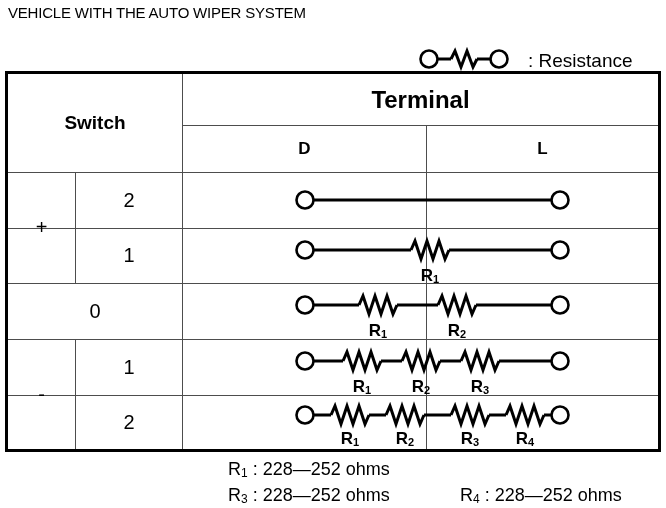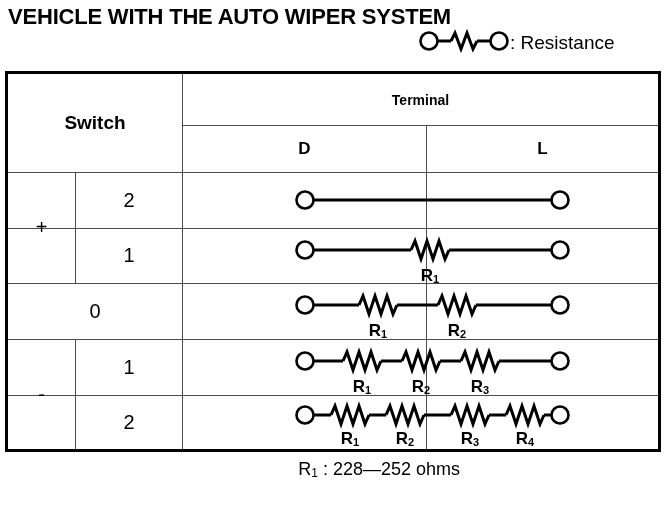--- a/index.html
+++ b/index.html
@@ -14,36 +14,36 @@
     font-family: "Liberation Sans", sans-serif;
     color: #000000;
     overflow: hidden;
   }
 
   
   #page-title {
     position: absolute;
     left: 8px;
     top: 4px;
-    font-size: 22px;
-    font-weight: bold;
+    font-size: 15px;
+    font-weight: normal;
     letter-spacing: -0.2px;
     white-space: nowrap;
     text-align: right;
   }
 
   
   #legend {
     position: absolute;
     left: 418px;
-    top: 30px;
+    top: 48px;
     height: 26px;
     display: flex;
     align-items: center;
-    gap: 0;
+    gap: 18px;
     justify-content: center;
   }
   #legend .legend-symbol {
     display: block;
   }
   #legend .legend-text {
     font-size: 19px;
     white-space: nowrap;
   }
 
@@ -91,21 +91,21 @@
     height: 98px;
     font-size: 19px;
     font-weight: bold;
     line-height: 1.05;
   }
   .hdr-terminal {
     left: 175px;
     top: 0;
     width: 475px;
     height: 51px;
-    font-size: 14px;
+    font-size: 24px;
     font-weight: bold;
   }
   .hdr-d {
     left: 175px;
     top: 52px;
     width: 243px;
     height: 46px;
     font-size: 17px;
     font-weight: bold;
   }
@@ -162,21 +162,20 @@
   #footnotes {
     position: absolute;
     left: 228px;
     top: 456px;
     width: 438px;
     font-size: 18px;
     line-height: 1.45;
   }
   #footnotes .fn-row {
     display: flex;
-    text-align: right;
   }
   #footnotes .fn-item {
     white-space: nowrap;
   }
   #footnotes .fn-item:first-child {
     width: 232px;
   }
   #footnotes sub {
     font-size: 12px;
     vertical-align: baseline;
@@ -305,13 +304,17 @@
       <span class="r-label" style="left:342px; top:34px;">R<sub>4</sub></span>
     </div>
 
   </div>
 </div>
 
 <div id="footnotes">
   <div class="fn-row">
     <span class="fn-item">R<sub>1</sub><span> : 228—252 ohms</span></span>
   </div>
+  <div class="fn-row">
+    <span class="fn-item">R<sub>3</sub><span> : 228—252 ohms</span></span>
+    <span class="fn-item">R<sub>4</sub><span> : 228—252 ohms</span></span>
+  </div>
 </div>
 
 </body></html>

